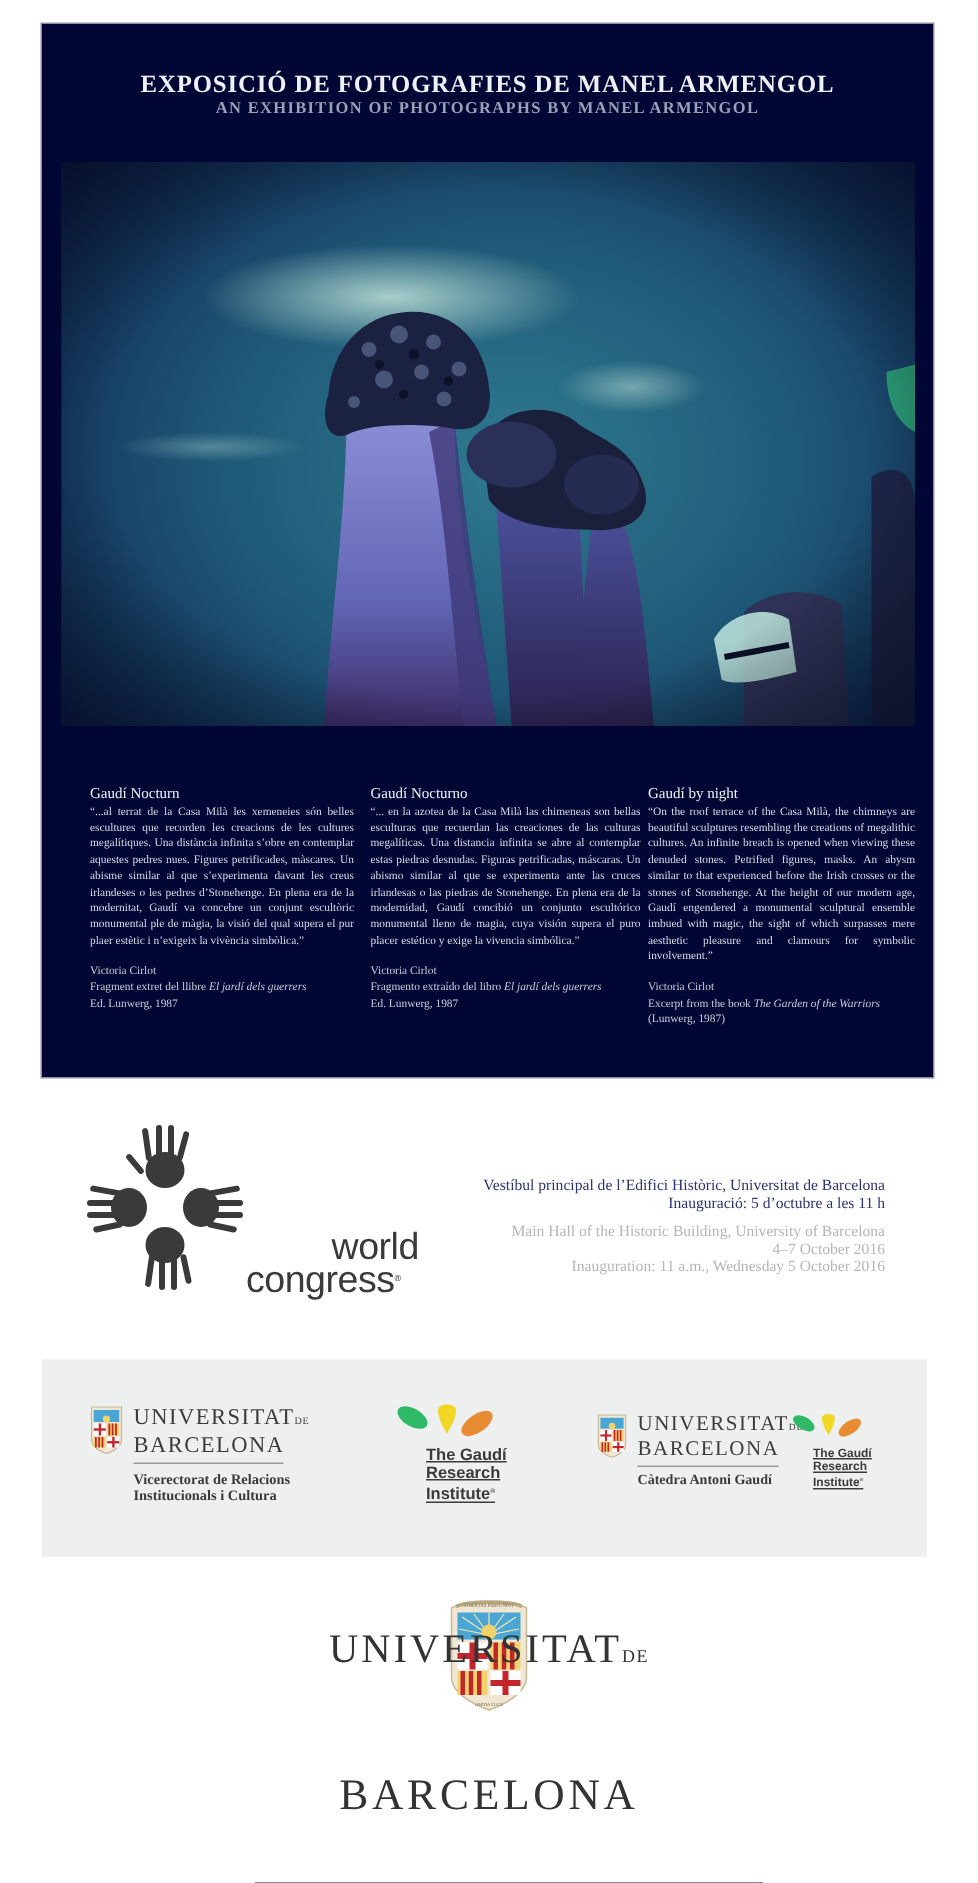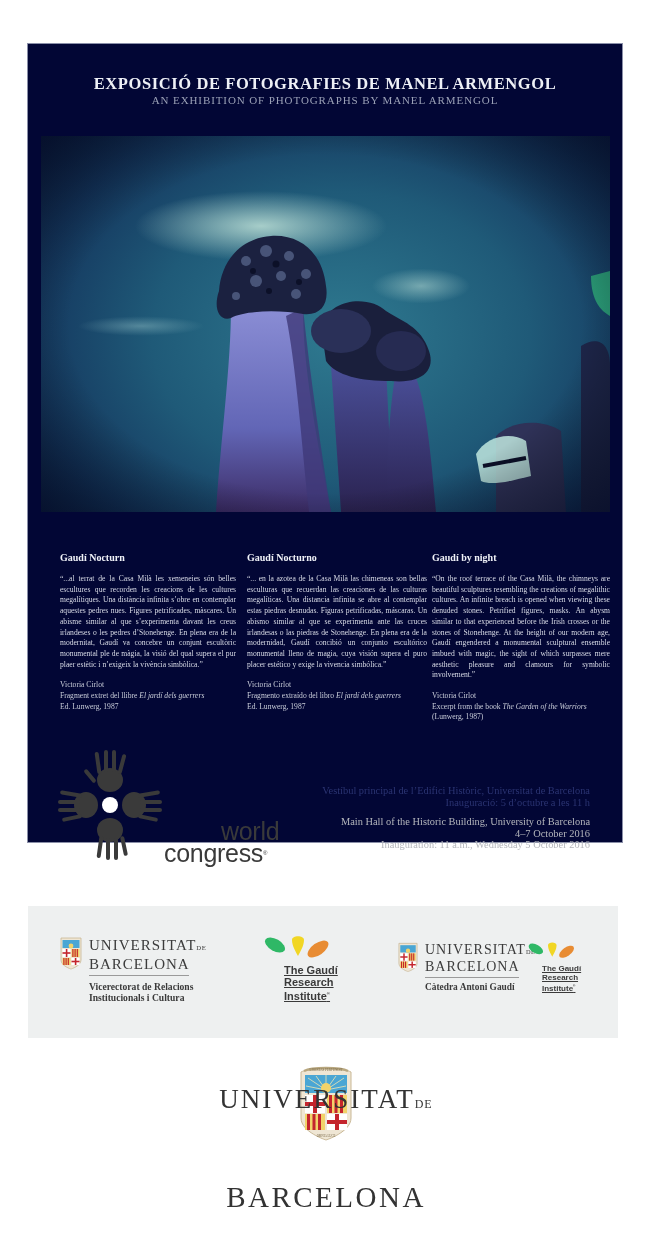--- a/index.html
+++ b/index.html
@@ -4,46 +4,46 @@
 <style>
   html, body { margin: 0; padding: 0; }
   body {
     width: 652px; height: 1255px; background: #ffffff; position: relative;
     overflow: hidden; font-family: "Liberation Serif", "DejaVu Serif", serif;
   }
   .abs { position: absolute; }
 
   
   #panel {
-    left: 28px; top: 44px; width: 594px; height: 798px;
+    left: 28px; top: 16px; width: 594px; height: 702px;
     background: #020635; box-shadow: 0 0 0 1px #8a8fa8;
   }
   #title {
     left: 0; top: 30px; width: 594px; text-align: center;
     color: #eef0f6; font-weight: bold; font-size: 16.5px; letter-spacing: 0.6px;
   }
   #subtitle {
     left: 0; top: 50px; width: 594px; text-align: center;
-    color: #9aa0b6; font-weight: normal; font-size: 11px; letter-spacing: 0.9px;
+    color: #9aa0b6; font-weight: bold; font-size: 11px; letter-spacing: 0.9px;
   }
 
   
   #photo {
     left: 13px; top: 92px; width: 569px; height: 376px; overflow: hidden;
     background:
       radial-gradient(ellipse 180px 50px at 220px 90px, rgba(190,225,215,0.85), rgba(120,170,180,0.0) 70%),
       radial-gradient(ellipse 70px 25px at 380px 150px, rgba(170,210,205,0.6), rgba(0,0,0,0) 70%),
       radial-gradient(ellipse 90px 14px at 100px 190px, rgba(150,195,200,0.45), rgba(0,0,0,0) 70%),
       radial-gradient(ellipse 420px 320px at 300px 200px, #2f7a90 0%, #1f5a78 45%, #14365e 75%, #0b1a3e 100%);
   }
   #photo svg { position: absolute; left: 0; top: 0; }
 
   
   .col { top: 508px; color: #e6e8f0; }
-  .col h3 { margin: 0 0 11px 0; font-size: 10px; font-weight: bold; color: #f0f2f8; }
+  .col h3 { margin: 0 0 1px 0; font-size: 10px; font-weight: normal; color: #f0f2f8; }
   .col p { margin: 0; font-size: 7.6px; line-height: 10.7px; text-align: justify; color: #d8dbe6; }
   .col .credit { margin-top: 10px; font-size: 7.6px; line-height: 10.7px; color: #c8ccd8; }
   .col .credit div { white-space: nowrap; }
   .col .credit i { font-style: italic; }
   #col1 { left: 32px; width: 176px; }
   #col2 { left: 219px; width: 180px; }
   #col3 { left: 404px; width: 178px; }
 
   
   #gwc { left: 58px; top: 750px; width: 220px; height: 120px; }

